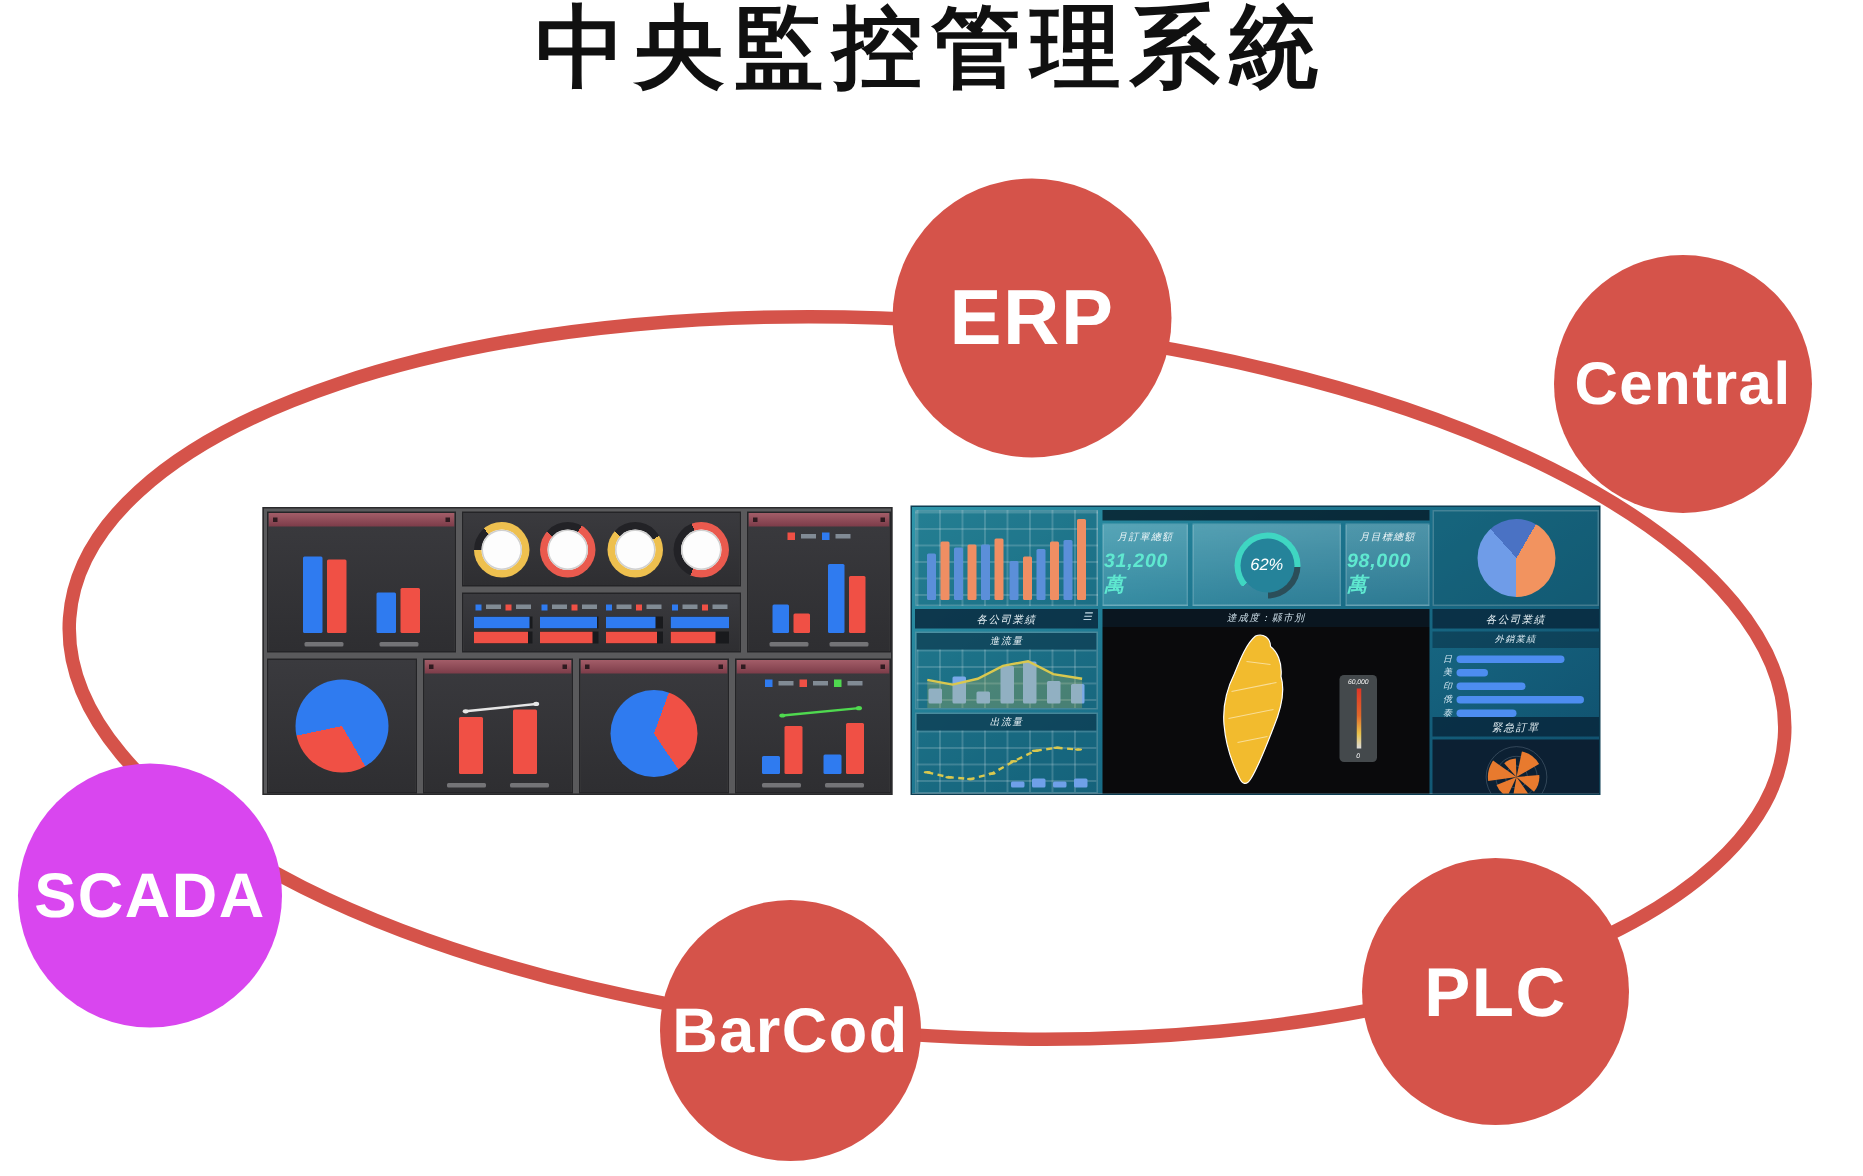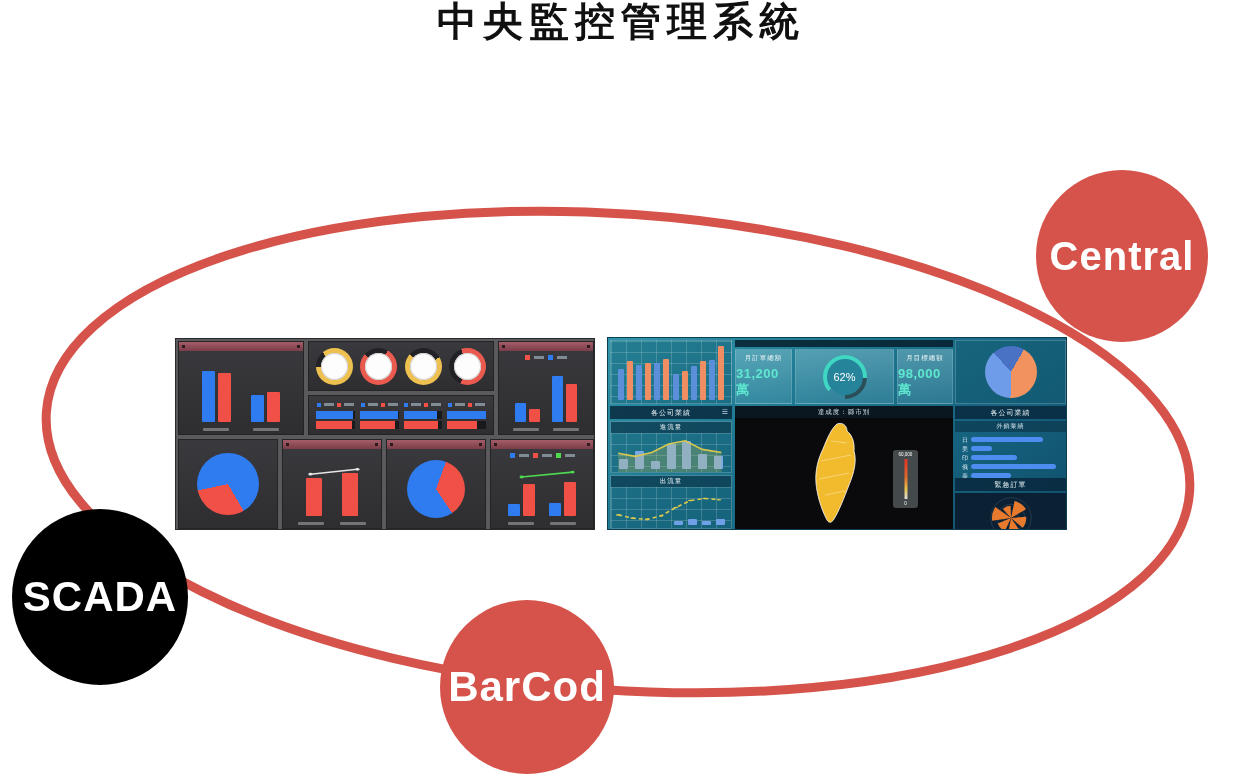--- a/index.html
+++ b/index.html
@@ -1,21 +1,21 @@
 <!DOCTYPE html>
 <html><head>
 <meta charset="utf-8">
 <style>
   html,body{margin:0;padding:0;background:#fff;}
   .canvas{position:relative;width:1242px;height:784px;background:#fff;overflow:hidden;
           font-family:"Liberation Sans",sans-serif;}
   
   .titles{position:absolute;top:4px;left:0;width:100%;text-align:center;z-index:4;}
   .title-en{font-size:38px;font-weight:800;color:#151515;letter-spacing:-0.5px;}
-  .title-zh{font-size:40px;font-weight:700;color:#101010;letter-spacing:6px;margin-top:-4px;line-height:1.05;}
+  .title-zh{font-size:60px;font-weight:700;color:#101010;letter-spacing:6px;margin-top:-4px;line-height:1.05;}
   
   .ellipse-svg{position:absolute;left:0;top:0;z-index:1;}
   
   .node{position:absolute;border-radius:50%;background:#D5534A;display:flex;align-items:center;
         justify-content:center;color:#fff;font-weight:700;z-index:3;white-space:nowrap;letter-spacing:1px;}
   
   .ld{position:absolute;left:175px;top:338px;width:420px;height:192px;background:#5a5a5c;
       z-index:2;border:1px solid #2a2a2c;box-sizing:border-box;}
   .lp{position:absolute;background:linear-gradient(180deg,#3a3a3e,#2e2e31);border:1px solid #242427;
       box-sizing:border-box;display:flex;flex-direction:column;overflow:hidden;}
@@ -47,21 +47,21 @@
   .hlegend{display:flex;gap:3px;justify-content:center;align-items:center;height:6px;margin-bottom:1px;}
   .hlegend .chip{width:4px;height:4px;}
   .htrack{height:8px;background:#191a1d;position:relative;overflow:hidden;}
   .hfill{position:absolute;left:0;top:0;bottom:0;}
   
   .piewrap{display:flex;align-items:center;justify-content:center;height:100%;}
   .pie{border-radius:50%;}
   
   .rd{position:absolute;left:607px;top:337px;width:460px;height:193px;z-index:2;
       background:linear-gradient(145deg,#2f97ab 0%,#1a718b 45%,#0f4e6c 100%);
-      border:1px solid #0c3d52;box-sizing:border-box;}
+      border:1px solid #0c3d52;box-sizing:border-box;font-style:italic;}
   .rpanel{position:absolute;background:rgba(18,84,104,.35);border:1px solid rgba(255,255,255,.2);
           box-sizing:border-box;overflow:hidden;}
   .gridbg{background-image:linear-gradient(rgba(255,255,255,.17) 1px,transparent 1px),
           linear-gradient(90deg,rgba(255,255,255,.17) 1px,transparent 1px);background-size:15px 11px;}
   .rhead{position:absolute;background:rgba(7,38,58,.82);color:#e8f2f6;font-size:7px;display:flex;
          align-items:center;justify-content:center;letter-spacing:1px;box-sizing:border-box;}
   .mico{position:absolute;right:3px;top:2px;font-size:7px;color:#bfd6e2;line-height:1;}
   .rsub{position:absolute;background:rgba(10,45,65,.55);color:#dceaf2;font-size:6px;display:flex;
         align-items:center;justify-content:center;letter-spacing:1px;}
   .rtitle{height:11px;flex:none;background:rgba(10,48,70,.6);color:#eaf3f7;font-size:6.5px;display:flex;
@@ -436,23 +436,29 @@
             <path d="M50,50 L82.99396840079861,47.11340180019756 A33.12,33.12 0 0 1 75.37139195610055,71.28912563281818 Z" fill="#e87a2e"></path>
             <path d="M50,50 L76.38451607214813,87.68099403729363 A46,46 0 0 1 42.01218382732121,95.30115663856157 Z" fill="#e87a2e"></path>
             <path d="M50,50 L36.780500772750926,78.34930757850641 A31.28,31.28 0 0 1 20.99768902915089,61.71769424204973 Z" fill="#e87a2e"></path>
             <path d="M50,50 L9.002901954098995,55.761766379746724 A41.4,41.4 0 0 1 16.08710536643573,26.253935535066702 Z" fill="#e87a2e"></path>
             <path d="M50,50 L32.14759542234566,30.172896056263127 A26.68,26.68 0 0 1 49.06888142797725,23.33625273513053 Z" fill="#e87a2e"></path>
             <path d="M50,50 L57.84242897764585,13.104272500320846 A37.72,37.72 0 0 1 82.66647823074902,31.139999999999983 Z" fill="#e87a2e"></path>
           </svg></div>
     </div>
   </div>
 
+  <div class="node" style="left: 595px; top: 119px; width: 186px; height: 186px; font-size: 52px; background: rgb(213, 83, 74);">
+    <span>ERP</span>
+  </div>
   <div class="node" style="left: 1036px; top: 170px; width: 172px; height: 172px; font-size: 40px; background: rgb(213, 83, 74);">
     <span>Central</span>
   </div>
-  <div class="node" style="left: 12px; top: 509px; width: 176px; height: 176px; font-size: 42px; background: #000000;">
+  <div class="node" style="left: 12px; top: 509px; width: 176px; height: 176px; font-size: 42px; background: #d946ef;">
     <span>SCADA</span>
   </div>
   <div class="node" style="left: 440px; top: 600px; width: 174px; height: 174px; font-size: 42px; background: rgb(213, 83, 74);">
     <span>BarCod</span>
   </div>
+  <div class="node" style="left: 908px; top: 572px; width: 178px; height: 178px; font-size: 46px; background: rgb(213, 83, 74);">
+    <span>PLC</span>
+  </div>
 
 </div>
 
 </body></html>

